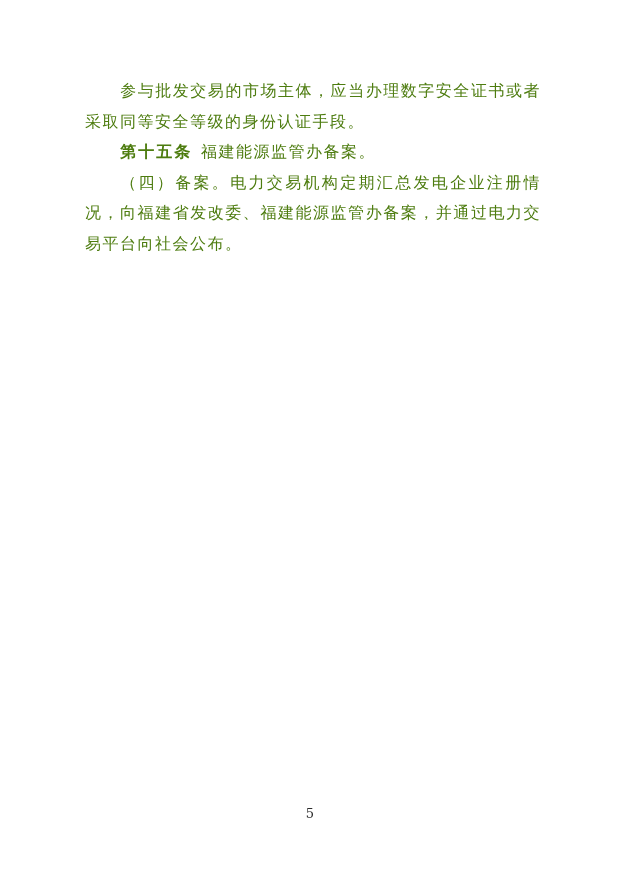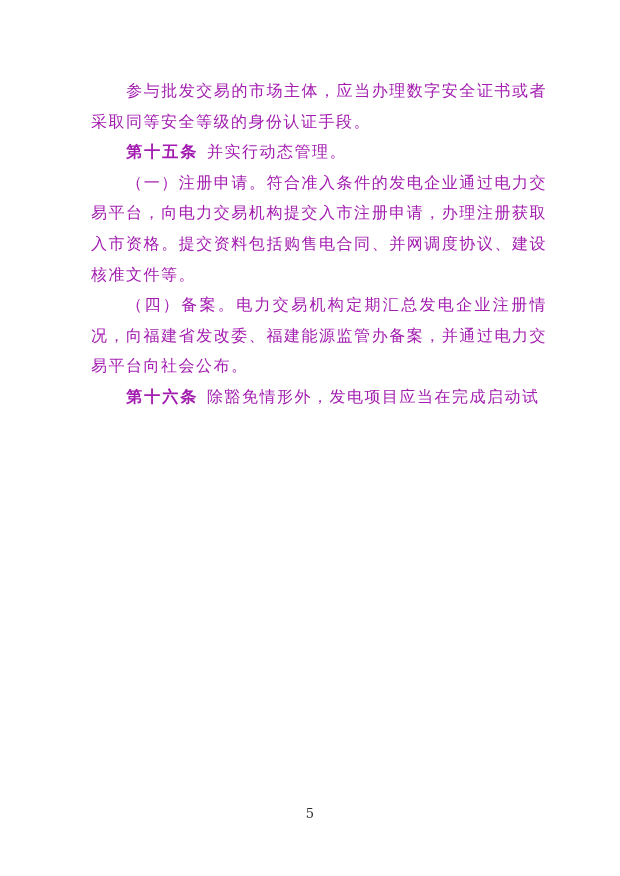--- a/index.html
+++ b/index.html
@@ -13,27 +13,26 @@
     height: 876px;
     background: #ffffff;
     overflow: hidden;
     font-family: "DejaVu Serif", "Liberation Serif", serif;
   }
   .content {
     position: absolute;
     left: 85px;
     top: 76px;
     width: 456px;
-    color: #a21caf;
+    color: #4d7c0f;
     font-size: 16px;
     line-height: 30.6px;
     letter-spacing: 1.5px;
     text-align: justify;
     text-justify: inter-character;
-    margin-left: 6px;
   }
   .content p {
     margin: 0;
     padding: 0;
     text-indent: 2.2em;
   }
   .term {
     font-weight: bold;
     margin-right: 0.55em;
     letter-spacing: 2px;
@@ -52,19 +51,17 @@
     color: #2a2a2a;
     letter-spacing: 0;
   }
 </style>
 </head>
 <body>
 
 <div class="page">
   <div class="content">
     <p><span>参与批发交易的市场主体，应当办理数字安全证书或者采取同等安全等级的身份认证手段。</span></p>
-    <p><span class="term">第十五条</span><span>并实行动态管理。</span></p>
-    <p><span>（一）注册申请。符合准入条件的发电企业通过电力交易平台，向电力交易机构提交入市注册申请，办理注册获取入市资格。提交资料包括购售电合同、并网调度协议、建设核准文件等。</span></p>
+    <p><span class="term">第十五条</span><span>福建能源监管办备案。</span></p>
     <p><span>（四）备案。电力交易机构定期汇总发电企业注册情况，向福建省发改委、福建能源监管办备案，并通过电力交易平台向社会公布。</span></p>
-    <p><span class="term">第十六条</span><span>除豁免情形外，发电项目应当在完成启动试</span></p>
   </div>
   <div class="page-number">5</div>
 </div>
 
 </body></html>

